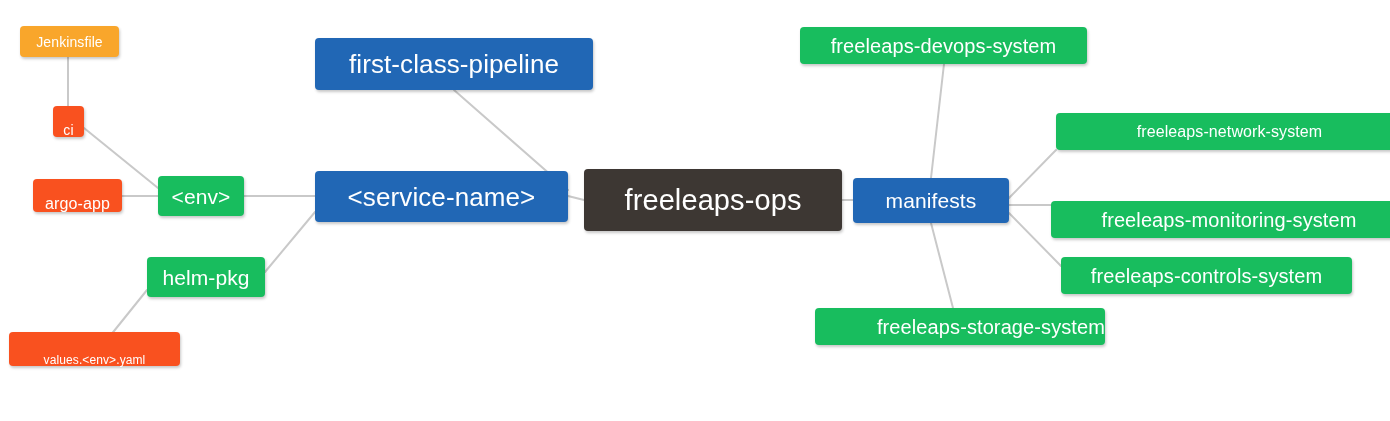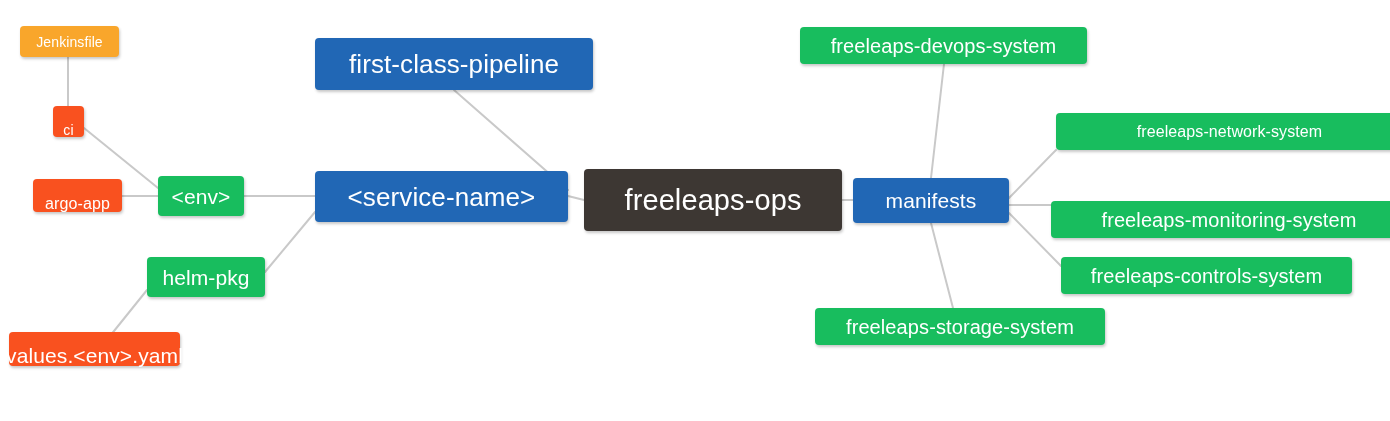--- a/index.html
+++ b/index.html
@@ -92,32 +92,32 @@
       </div>
       <div class="node c-orange" style="left: 20px; top: 26px; width: 99px; height: 31px; font-size: 14px;">
         <span class="node-label">Jenkinsfile</span>
       </div>
       <div class="node c-red" style="left: 53px; top: 106px; width: 31px; height: 31px; font-size: 14px;">
         <span class="node-label">ci</span>
       </div>
       <div class="node c-red" style="left: 33px; top: 179px; width: 89px; height: 33px; font-size: 16px;">
         <span class="node-label">argo-app</span>
       </div>
-      <div class="node c-red" style="left: 9px; top: 332px; width: 171px; height: 34px; font-size: 21px;">
+      <div class="node c-red" style="left: 9px; top: 332px; width: 171px; height: 34px; font-size: 12px;">
         <span class="node-label">values.&lt;env&gt;.yaml</span>
       </div>
       <div class="node c-green" style="left: 800px; top: 27px; width: 287px; height: 37px; font-size: 20px;">
         <span class="node-label">freeleaps-devops-system</span>
       </div>
       <div class="node c-green" style="left: 1056px; top: 113px; width: 347px; height: 37px; font-size: 16px;">
         <span class="node-label">freeleaps-network-system</span>
       </div>
       <div class="node c-green" style="left: 1051px; top: 187px; width: 356px; height: 37px; font-size: 20px; margin-top: 14px;">
         <span class="node-label">freeleaps-monitoring-system</span>
       </div>
       <div class="node c-green" style="left: 1061px; top: 257px; width: 291px; height: 37px; font-size: 20px;">
         <span class="node-label">freeleaps-controls-system</span>
       </div>
-      <div class="node c-green" style="left: 815px; top: 308px; width: 290px; height: 37px; font-size: 20px;">
+      <div class="node c-green" style="left: 815px; top: 308px; width: 290px; height: 37px; font-size: 20px; justify-content: flex-end;">
         <span class="node-label">freeleaps-storage-system</span>
       </div>
     </div>
 </div>
 
 </body></html>

